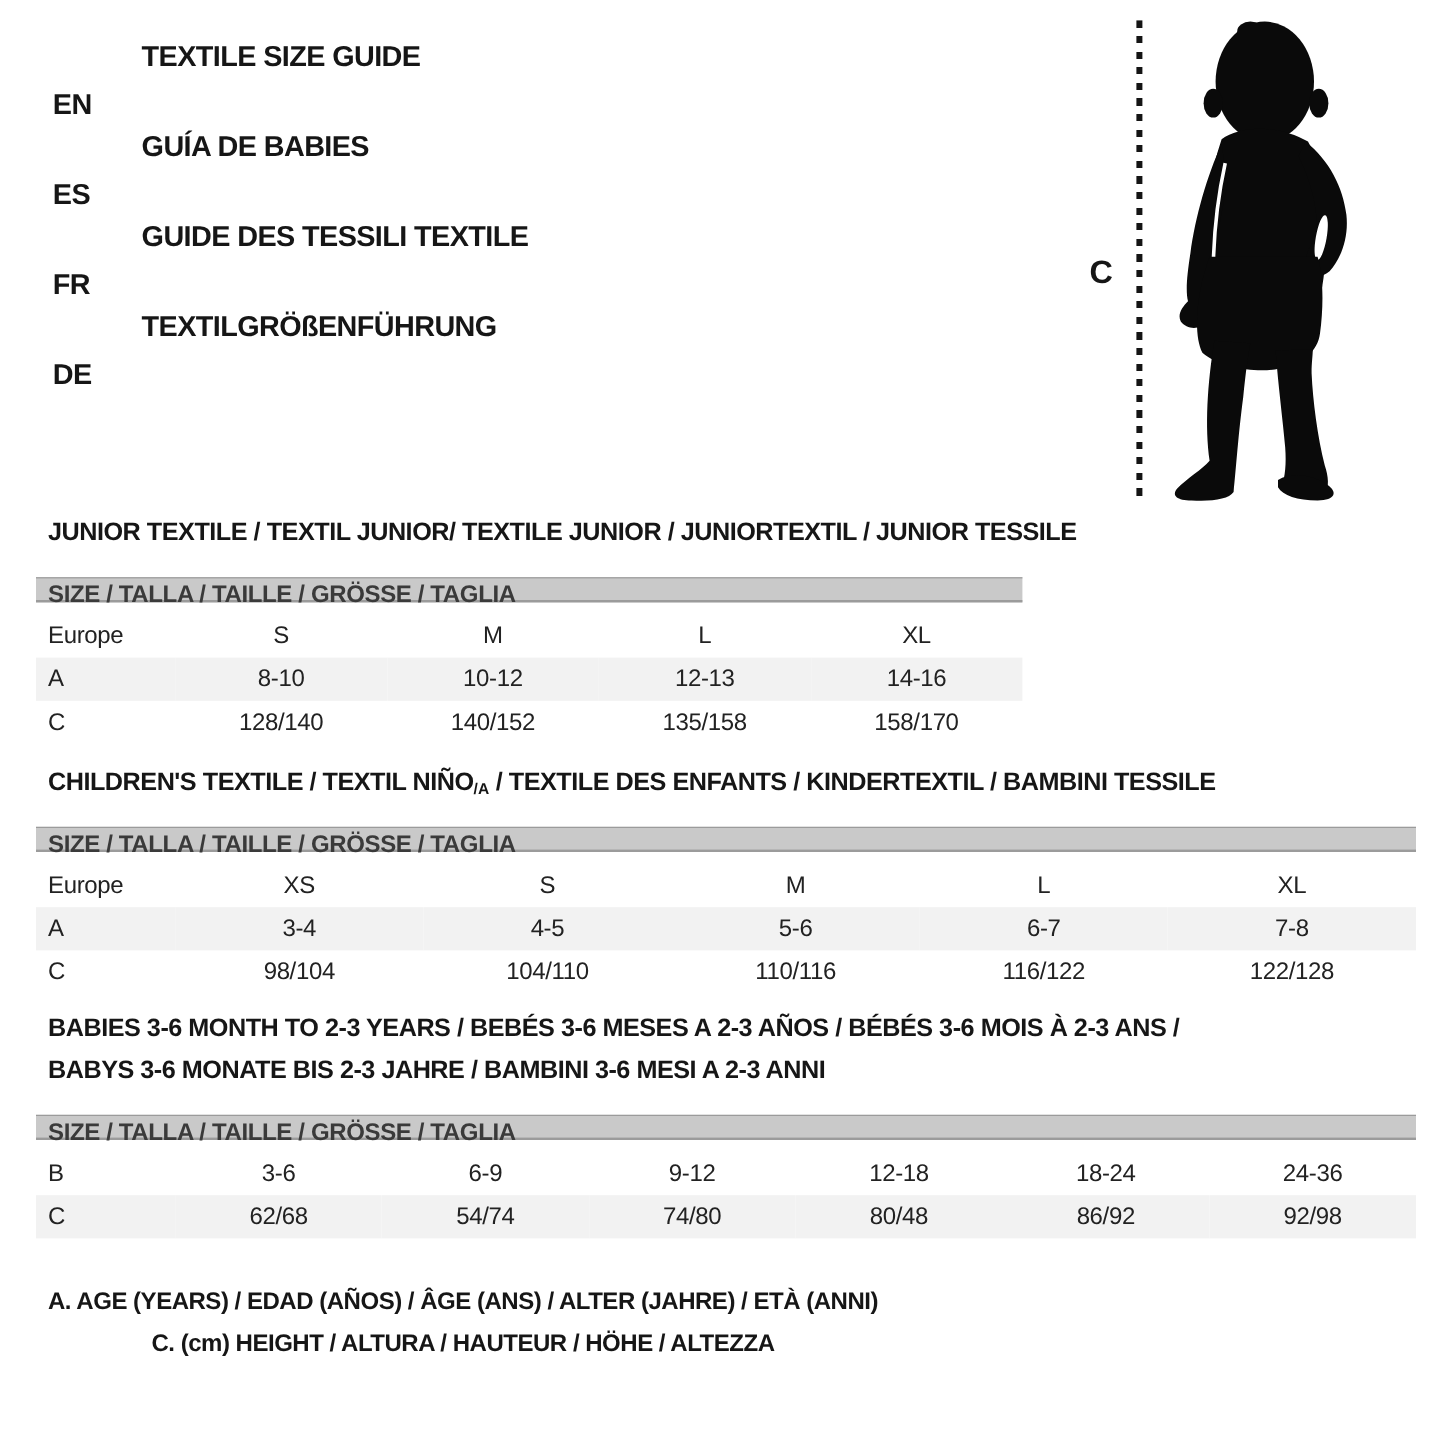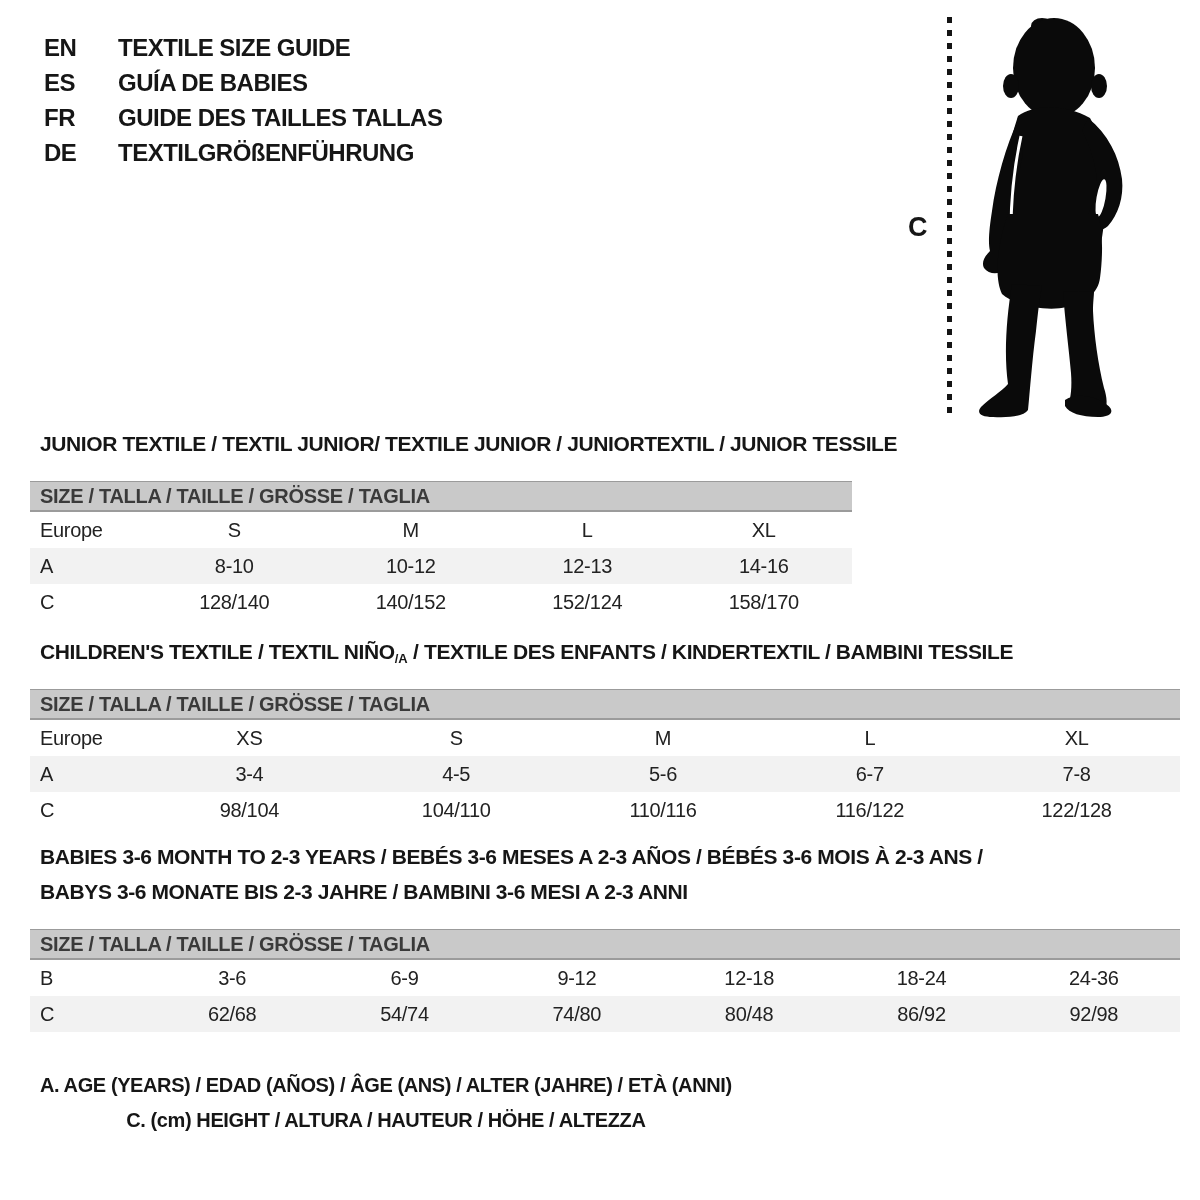--- a/index.html
+++ b/index.html
@@ -12,40 +12,40 @@
   html,body{background:#ffffff;}
   body{
     width:1200px;height:1200px;position:relative;overflow:hidden;
     font-family:"Liberation Sans", sans-serif;color:var(--ink);
   }
   .abs{position:absolute;}
 
   
   .lang-block{left:44px;top:30px;font-size:24px;font-weight:700;letter-spacing:-0.5px;}
   .lang-row{display:flex;line-height:35px;}
-  .lang-code{width:74px;flex:0 0 74px;}
+  .lang-code{width:74px;flex:0 0 74px;margin-top:40px;}
   .lang-title{white-space:nowrap;}
 
   
   .measure-line{
     left:947px;top:17px;width:5px;height:400px;
     background:repeating-linear-gradient(to bottom,#141414 0 6px,transparent 6px 13px);
   }
   .measure-label{left:908px;top:212px;font-size:27px;font-weight:700;}
 
   
   .section-title{font-size:21px;font-weight:700;letter-spacing:-0.4px;white-space:nowrap;}
   .sub-a{font-size:13px;font-weight:700;vertical-align:-4px;letter-spacing:0;}
 
   
   .size-bar{
     background:var(--table-header-bg);
     border-top:1px solid var(--table-header-border);
     border-bottom:2px solid var(--table-header-border);
-    height:31px;line-height:28px;padding-left:10px;
+    height:21px;line-height:28px;padding-left:10px;
     font-size:20px;font-weight:700;letter-spacing:-0.3px;color:#3a3a3a;
   }
 
   
   table.size-table{border-collapse:collapse;table-layout:fixed;}
   table.size-table td{
     height:36px;font-size:20px;letter-spacing:-0.3px;color:#222;
     text-align:center;vertical-align:middle;white-space:nowrap;
   }
   table.size-table td.lbl{text-align:left;padding-left:10px;}
@@ -64,21 +64,21 @@
   <div class="lang-row">
     <span class="lang-code">EN</span>
     <span class="lang-title">TEXTILE SIZE GUIDE</span>
   </div>
   <div class="lang-row">
     <span class="lang-code">ES</span>
     <span class="lang-title">GUÍA DE BABIES</span>
   </div>
   <div class="lang-row">
     <span class="lang-code">FR</span>
-    <span class="lang-title">GUIDE DES TAILLES TALLAS</span>
+    <span class="lang-title">GUIDE DES TESSILI TEXTILE</span>
   </div>
   <div class="lang-row">
     <span class="lang-code">DE</span>
     <span class="lang-title">TEXTILGRÖßENFÜHRUNG</span>
   </div>
 </div>
 
 <span class="abs measure-label">C</span>
 <div class="abs measure-line"></div>
 <svg class="abs" style="left:966px;top:16px;" width="172" height="402" viewBox="0 0 172 402" aria-hidden="true">
@@ -130,21 +130,21 @@
     <td class="lbl">A</td>
     <td>8-10</td>
     <td>10-12</td>
     <td>12-13</td>
     <td>14-16</td>
   </tr>
   <tr>
     <td class="lbl">C</td>
     <td>128/140</td>
     <td>140/152</td>
-    <td>152/124</td>
+    <td>135/158</td>
     <td>158/170</td>
   </tr>
 </tbody>
   </table>
 
 <div class="abs section-title" style="left:40px;top:640px;">
   <span>CHILDREN'S TEXTILE / TEXTIL NIÑO</span><span class="sub-a">/A</span><span> / TEXTILE DES ENFANTS / KINDERTEXTIL / BAMBINI TESSILE</span>
 </div>
 <div class="abs size-bar" style="left:30px;top:689px;width:1150px;">SIZE / TALLA / TAILLE / GRÖSSE / TAGLIA</div>
 <table class="abs size-table" style="left:30px;top:720px;width:1150px;">

